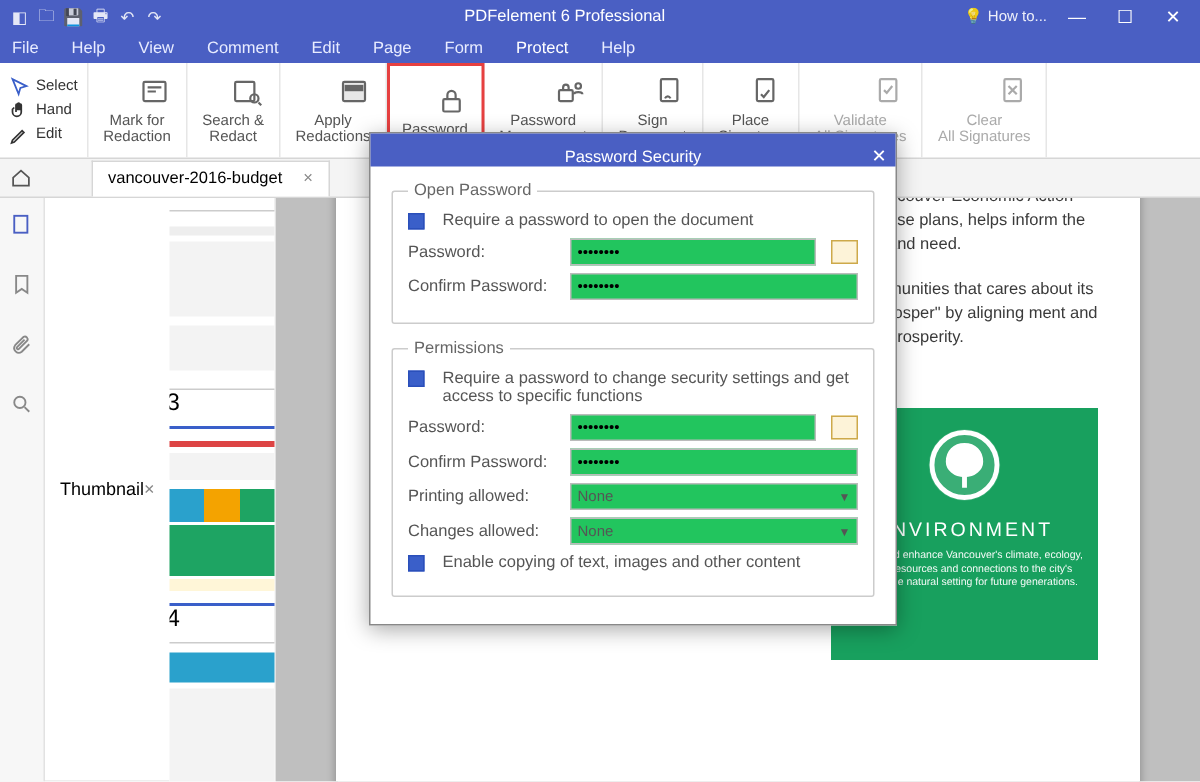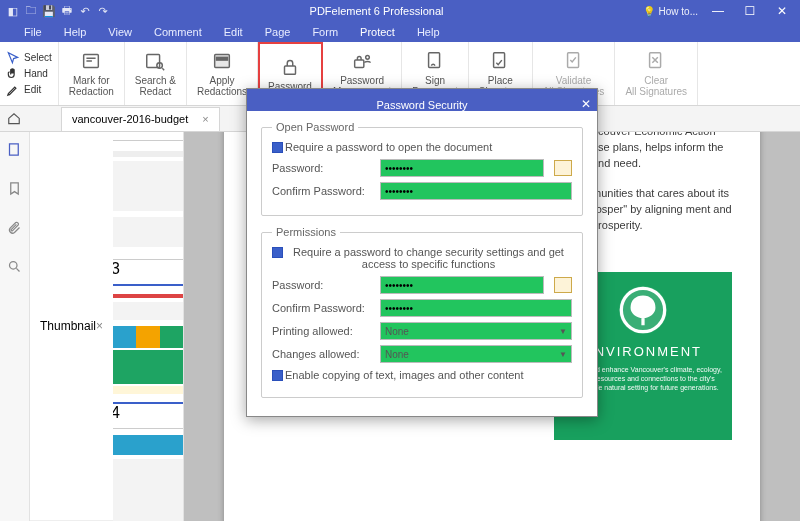--- a/index.html
+++ b/index.html
@@ -9,31 +9,31 @@
 
 .titlebar { height: 22px; background: #4a5fc3; color: #fff; display: flex; align-items: center; font-size: 11px; }
 .titlebar .left-icons { display: flex; gap: 4px; padding: 0 6px; }
 .titlebar .left-icons span { width: 14px; height: 14px; display: inline-flex; align-items: center; justify-content: center; opacity: .85; }
 .titlebar .title { flex: 1; text-align: center; }
 .titlebar .right { display: flex; align-items: center; gap: 8px; padding: 0 6px; }
 .titlebar .howto { font-size: 10px; opacity: .9; display: flex; align-items: center; gap: 3px; }
 .titlebar .ctrl { width: 24px; text-align: center; font-size: 12px; }
 
 
-.menubar { height: 20px; background: #4a5fc3; color: #e8ecff; display: flex; align-items: center; font-size: 11px; padding: 0 24px; gap: 22px; }
+.menubar { height: 20px; background: #4a5fc3; color: #e8ecff; display: flex; align-items: center; font-size: 11px; padding: 0 8px; gap: 22px; }
 .menubar .mi {  }
 .menubar .mi.active { color: #fff; font-weight: 500; }
 
 
 .ribbon { height: 64px; background: #fff; border-bottom: 1px solid #d6d6d6; display: flex; align-items: stretch; }
 .ribbon .tool-col { display: flex; flex-direction: column; justify-content: center; padding: 4px 8px; border-right: 1px solid #e6e6e6; gap: 2px; }
 .ribbon .tool-col.narrow { padding: 4px 6px; }
 .ribbon .tool { display: flex; align-items: center; gap: 4px; font-size: 10px; color: #333; }
 .ribbon .tool svg { width: 14px; height: 14px; }
-.ribbon .big { display: flex; flex-direction: column; align-items: center; justify-content: center; padding: 4px 10px; border-right: 1px solid #e6e6e6; font-size: 10px; color: #555; text-align: center; gap: 3px; }
+.ribbon .big { display: flex; flex-direction: column; align-items: flex-end; justify-content: center; padding: 4px 10px; border-right: 1px solid #e6e6e6; font-size: 10px; color: #555; text-align: center; gap: 3px; }
 .ribbon .big svg { width: 22px; height: 22px; }
 .ribbon .big.hl { outline: 2px solid #e64040; outline-offset: -2px; }
 
 
 .tabstrip { height: 26px; background: #f4f4f4; border-bottom: 1px solid #d6d6d6; display: flex; align-items: center; font-size: 11px; gap: 33px; }
 .tabstrip .home { width: 28px; display: flex; justify-content: center; }
 .tabstrip .tab { background: #fff; border: 1px solid #d6d6d6; border-bottom: none; height: 24px; display: flex; align-items: center; padding: 0 10px; gap: 14px; }
 .tabstrip .plus { width: 24px; text-align: center; color: #777; }
 
 
@@ -61,21 +61,21 @@
 .page .envbox .t { font-size: 13px; letter-spacing: 2px; margin-top: 6px; }
 .page .envbox .s { font-size: 7px; margin-top: 6px; line-height: 1.3; opacity: .95; }
 
 
 .dialog { position: absolute; left: 246px; top: 88px; width: 352px; background: #fff; border: 1px solid #888; box-shadow: 0 3px 14px rgba(0,0,0,.35); z-index: 50; font-size: 11px; color: #555; }
 .dialog .dtitle { height: 22px; background: #4a5fc3; color: #fff; display: flex; align-items: flex-end; justify-content: center; position: relative; font-size: 11px; }
 .dialog .dtitle .x { position: absolute; right: 6px; font-size: 12px; }
 .dialog .body { padding: 10px 14px 8px; }
 .dialog fieldset { border: 1px solid #ccc; border-radius: 2px; padding: 8px 10px 10px; margin-bottom: 10px; }
 .dialog legend { font-size: 11px; color: #666; padding: 0 4px; }
-.dialog .ck { display: flex; align-items: flex-start; gap: 2px; margin-bottom: 6px; text-align: center; }
+.dialog .ck { display: flex; align-items: flex-start; gap: 12px; margin-bottom: 6px; }
 .dialog .ck .box { width: 11px; height: 11px; background: #3a5fc9; border: 1px solid #2a4fba; margin-top: 1px; flex-shrink: 0; }
 .dialog .row { display: flex; align-items: center; margin: 5px 0; gap: 6px; }
 .dialog .row label { width: 102px; }
 .dialog .row input[type=password], .dialog .row .sel { flex: 1; height: 18px; border: 1px solid #bbb; padding: 0 4px; font-size: 10px; background: #22c55e; }
 .dialog .row .sel { display: flex; align-items: center; justify-content: space-between; }
 .dialog .row .show { width: 18px; height: 16px; border: 1px solid #cda94a; background: #fdf3d8; margin-left: 4px; }
 .dialog .btns { display: flex; justify-content: flex-end; gap: 10px; padding: 0 14px 12px; }
 .dialog .btns button { width: 72px; height: 22px; font-size: 11px; border: 1px solid #bbb; background: #fff; }
 .dialog .btns button.primary { background: #3a5fc9; color: #fff; border-color: #3a5fc9; }
 </style>

